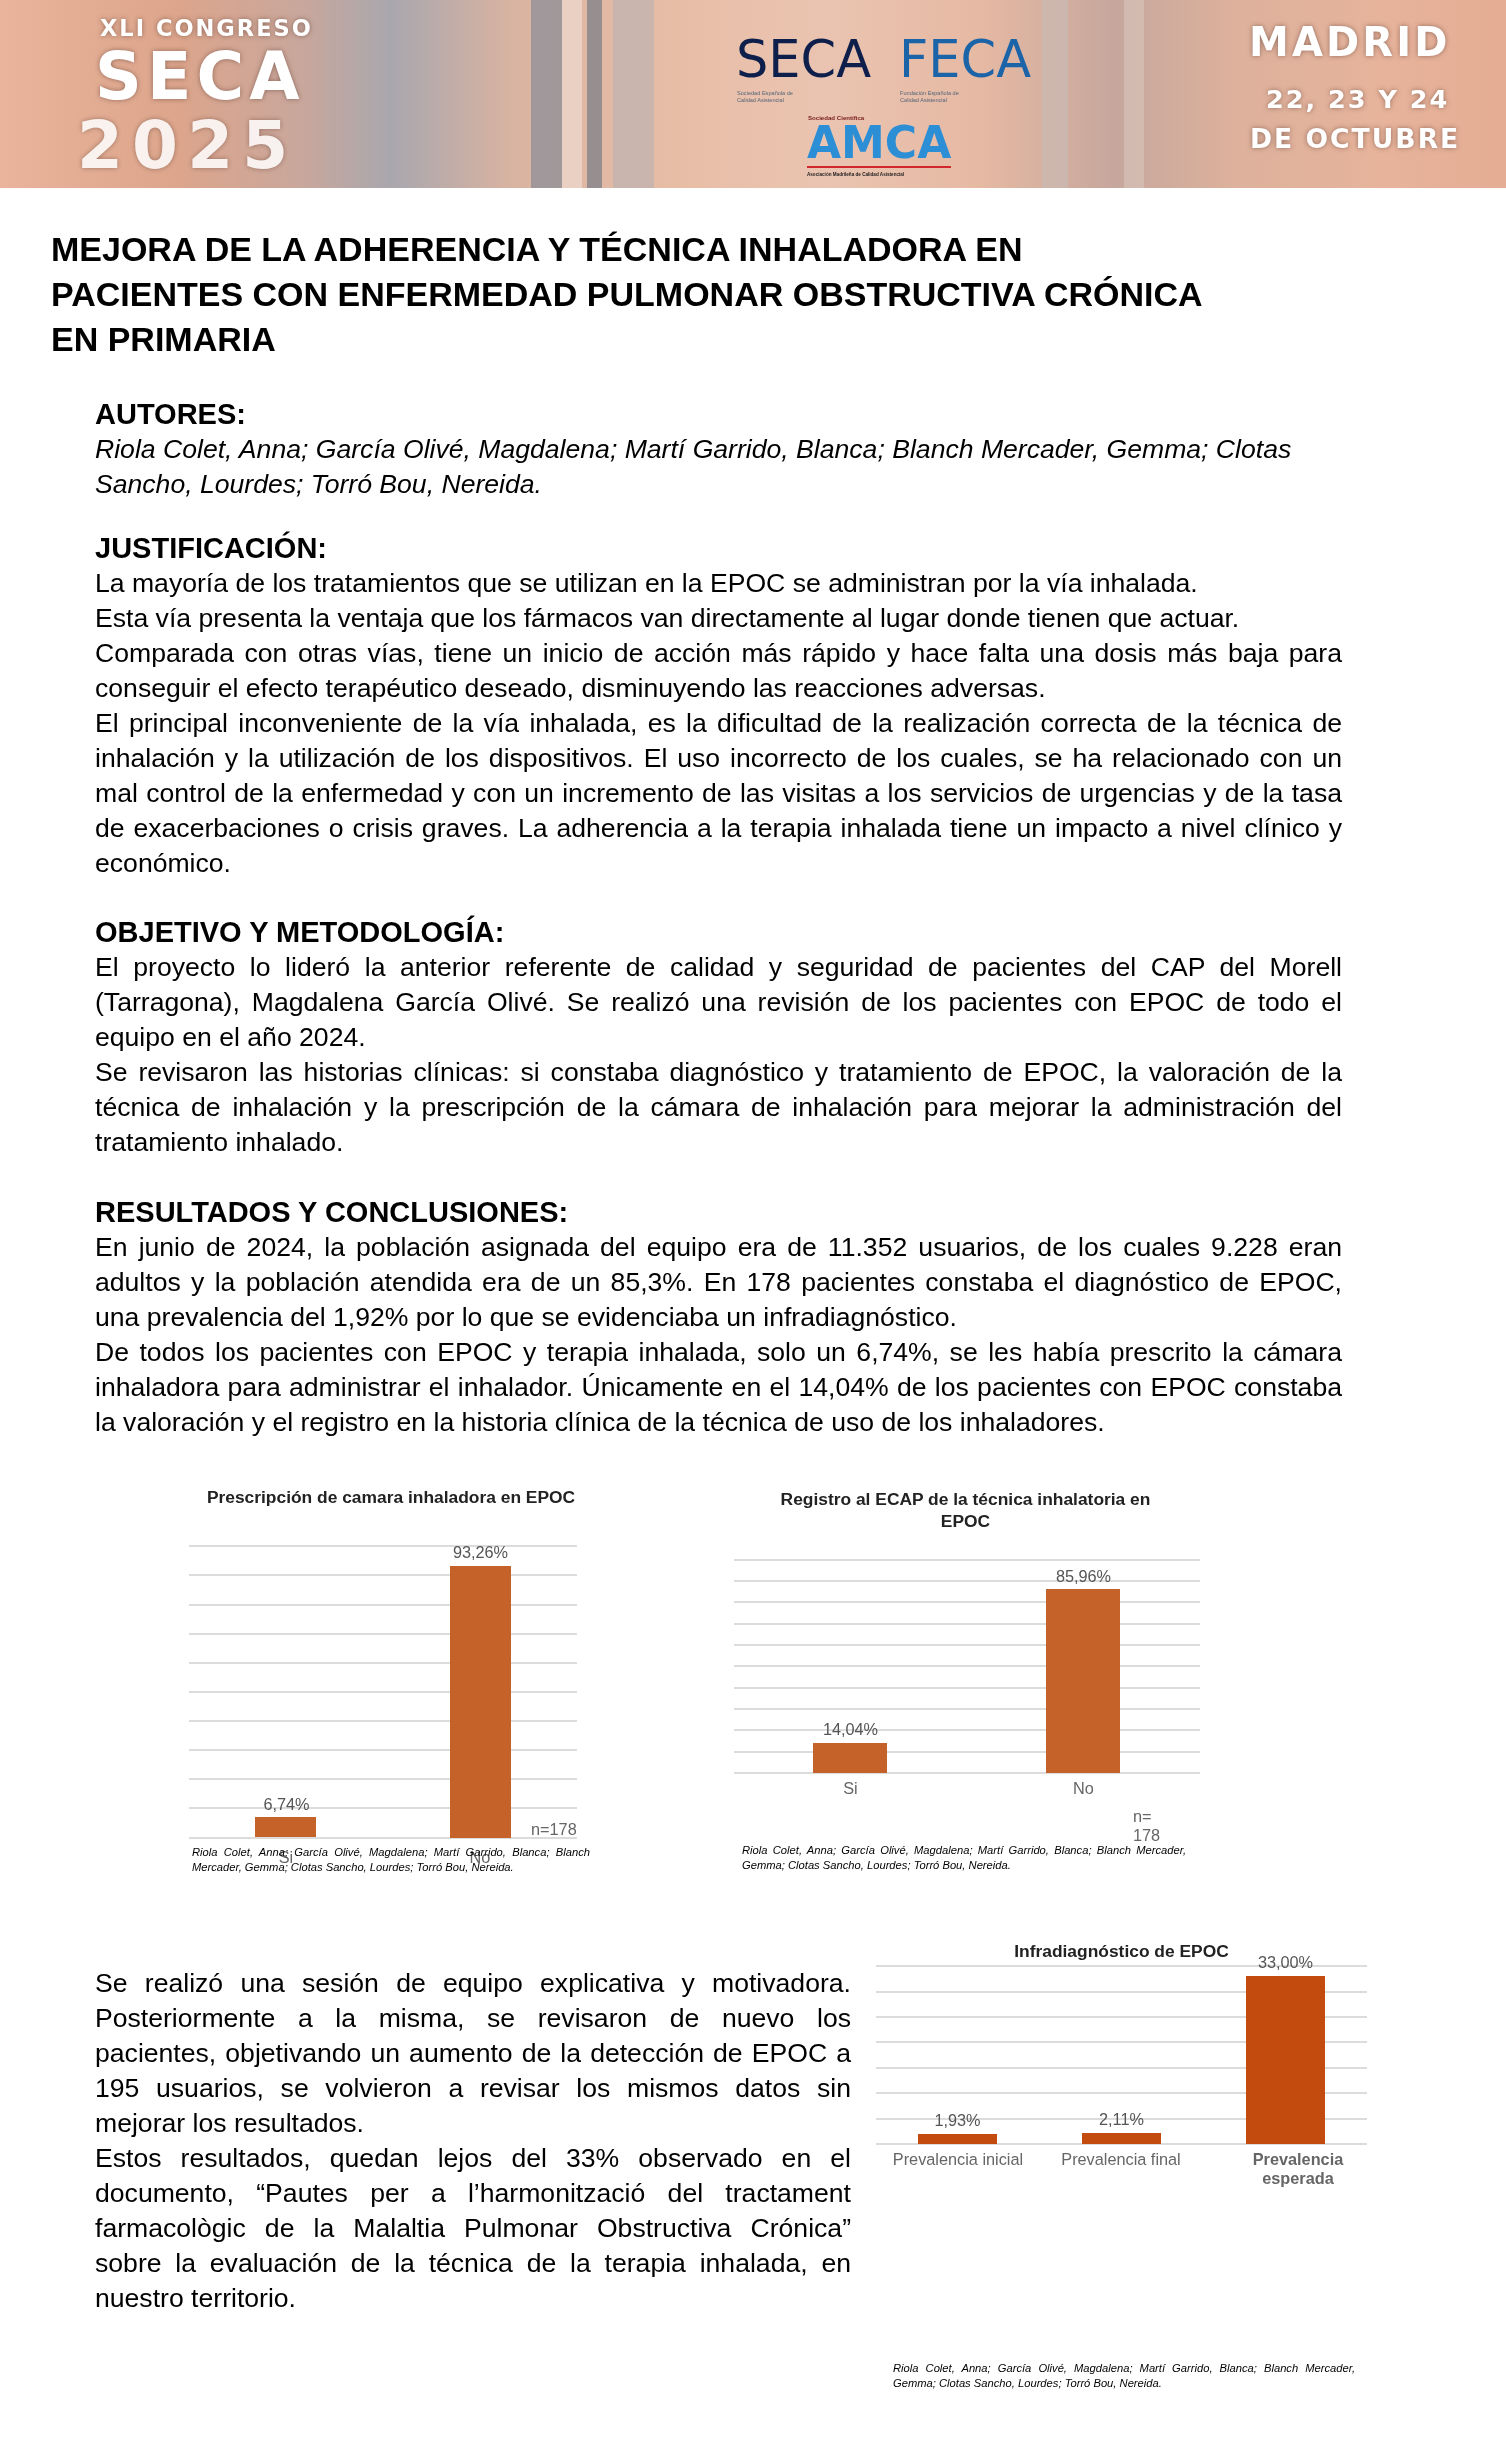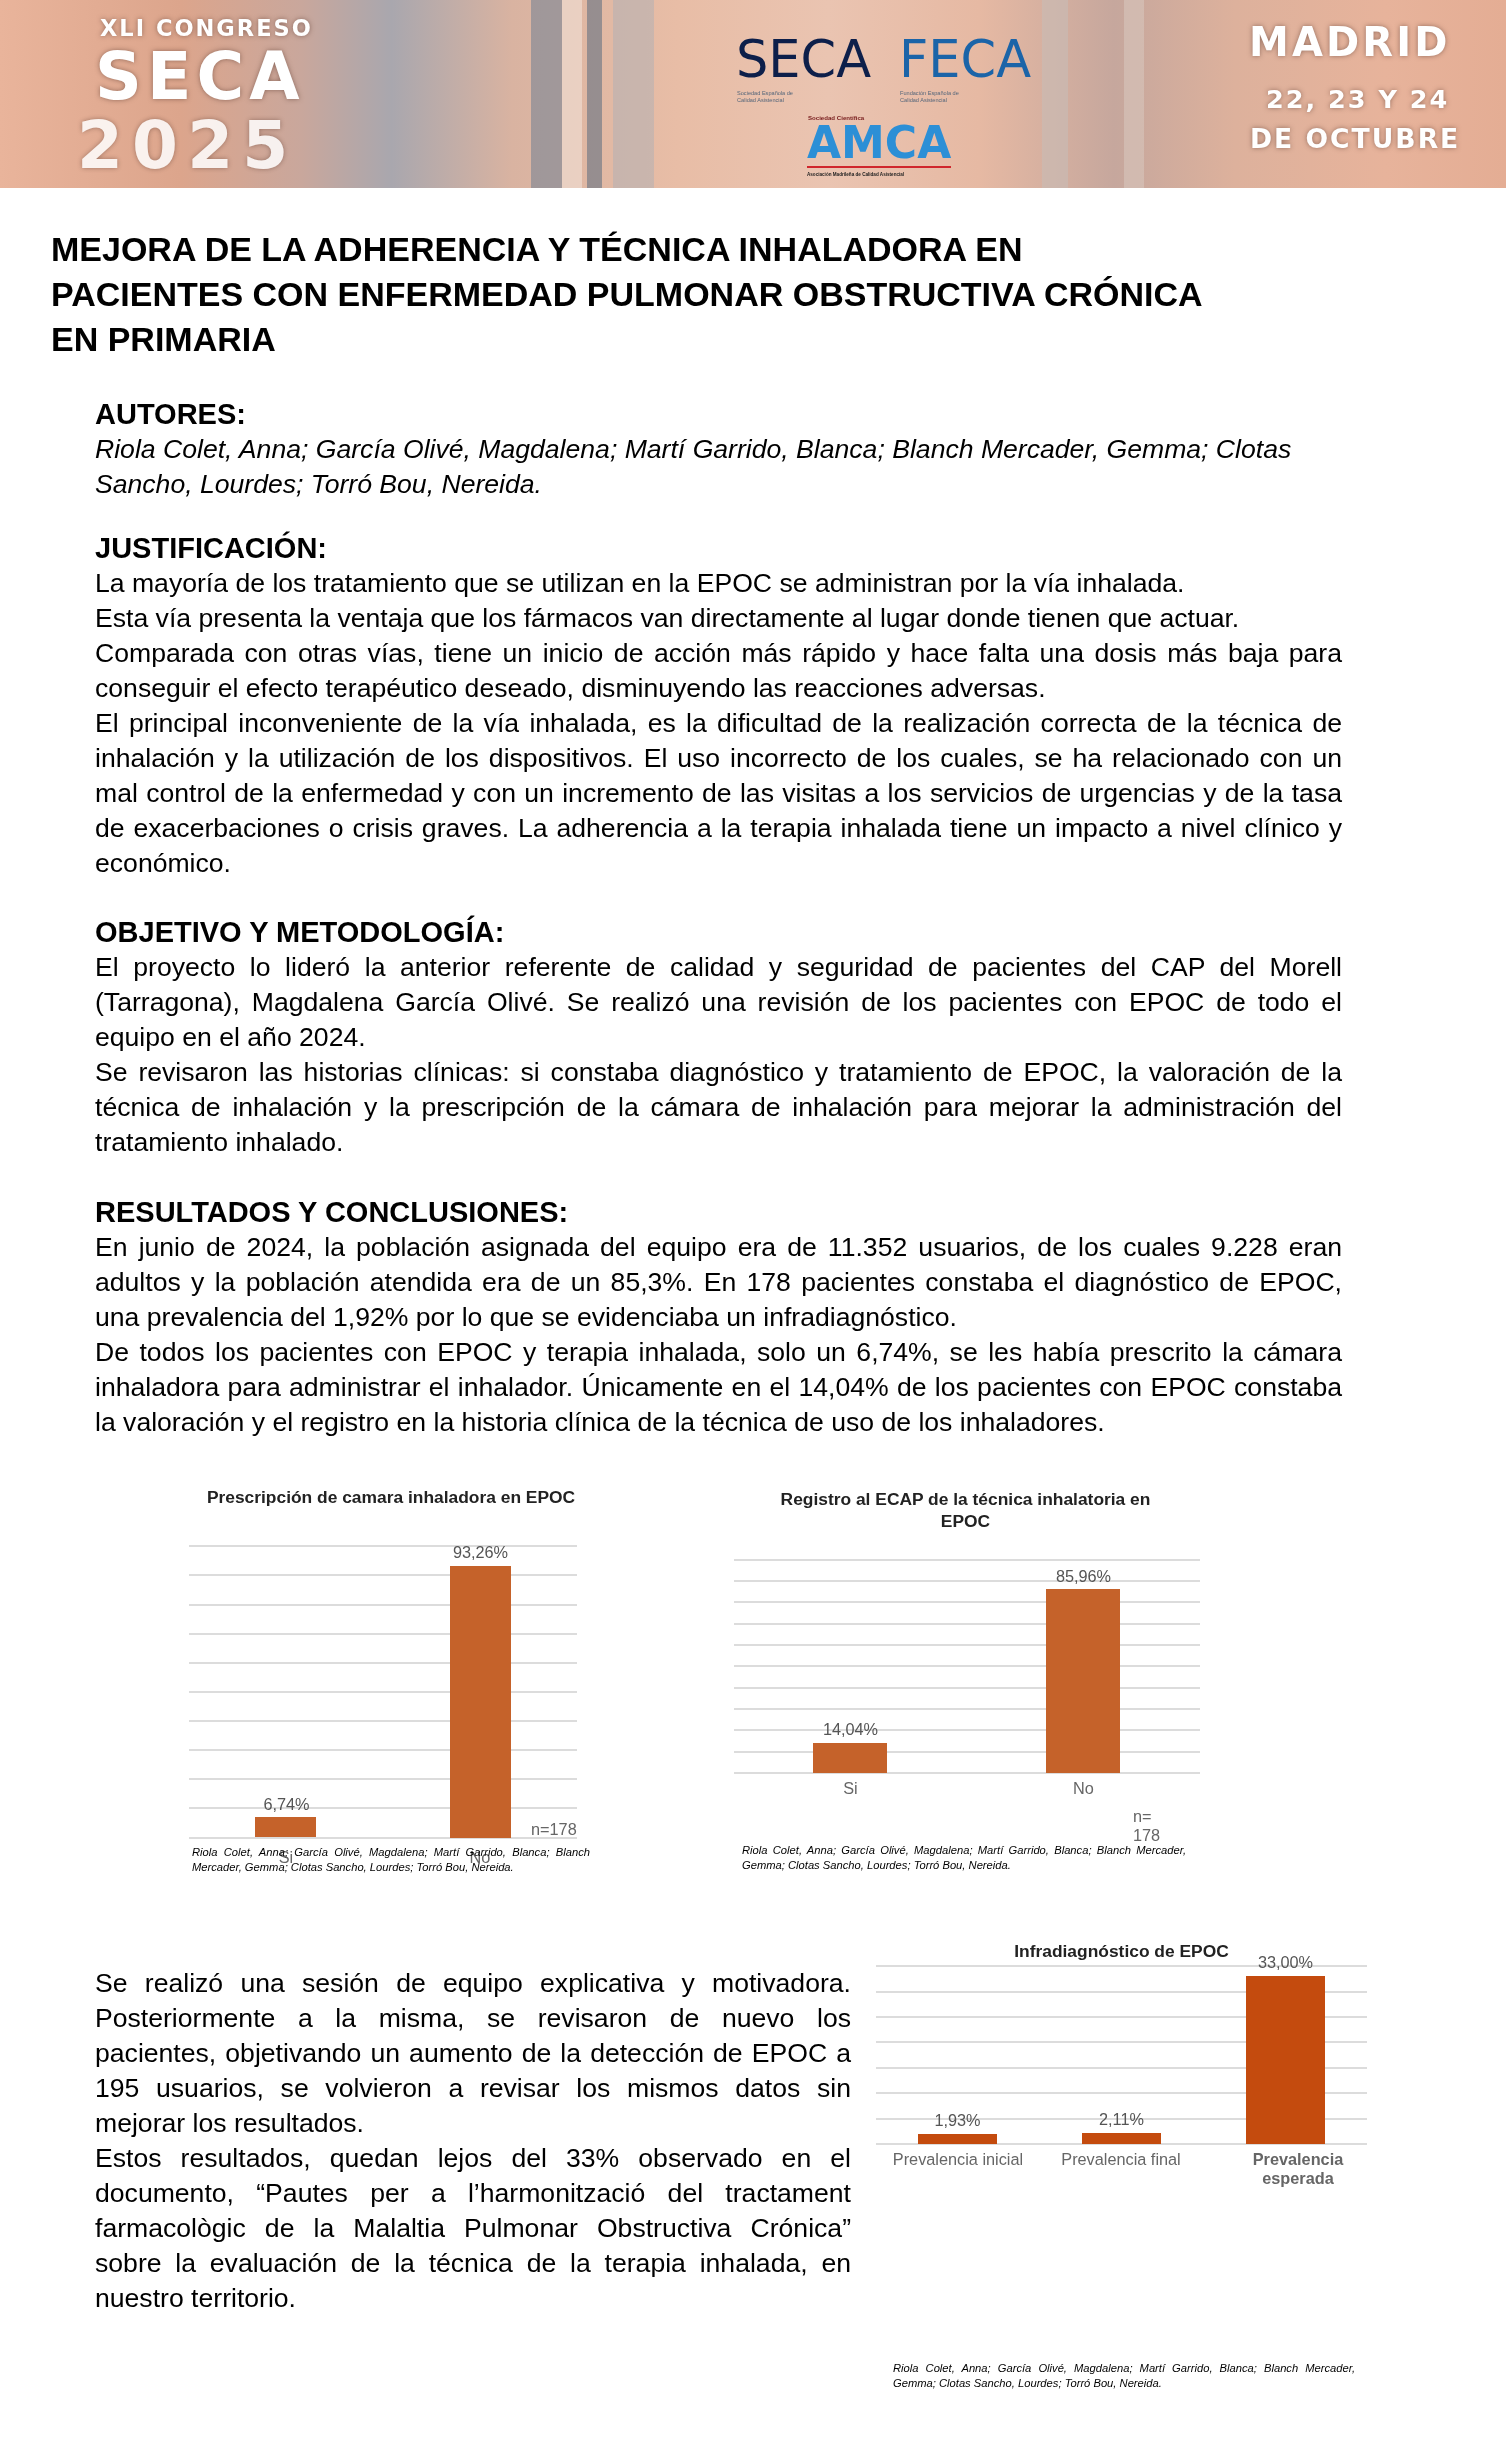--- a/index.html
+++ b/index.html
@@ -64,21 +64,21 @@
   <div>EN PRIMARIA</div>
 </div>
 
 <div class="sec" style="top:397px;">
   <h2>AUTORES:</h2>
   <p class="it" style="text-align:left;">Riola Colet, Anna; García Olivé, Magdalena; Martí Garrido, Blanca; Blanch Mercader, Gemma; Clotas Sancho, Lourdes; Torró Bou, Nereida.</p>
 </div>
 
 <div class="sec" style="top:531px;">
   <h2>JUSTIFICACIÓN:</h2>
-  <p style="text-align:left;">La mayoría de los tratamiento que se utilizan en la EPOC se administran por la vía inhalada.</p>
+  <p style="text-align:left;">La mayoría de los tratamientos que se utilizan en la EPOC se administran por la vía inhalada.</p>
   <p style="text-align:left;">Esta vía presenta la ventaja que los fármacos van directamente al lugar donde tienen que actuar.</p>
   <p>Comparada con otras vías, tiene un inicio de acción más rápido y hace falta una dosis más baja para conseguir el efecto terapéutico deseado, disminuyendo las reacciones adversas.</p>
   <p>El principal inconveniente de la vía inhalada, es la dificultad de la realización correcta de la técnica de inhalación y la utilización de los dispositivos. El uso incorrecto de los cuales, se ha relacionado con un mal control de la enfermedad y con un incremento de las visitas a los servicios de urgencias y de la tasa de exacerbaciones o crisis graves. La adherencia a la terapia inhalada tiene un impacto a nivel clínico y económico.</p>
 </div>
 
 <div class="sec" style="top:915px;">
   <h2>OBJETIVO Y METODOLOGÍA:</h2>
   <p>El proyecto lo lideró la anterior referente de calidad y seguridad de pacientes del CAP del Morell (Tarragona), Magdalena García Olivé. Se realizó una revisión de los pacientes con EPOC de todo el equipo en el año 2024.</p>
   <p>Se revisaron las historias clínicas: si constaba diagnóstico y tratamiento de EPOC, la valoración de la técnica de inhalación y la prescripción de la cámara de inhalación para mejorar la administración del tratamiento inhalado.</p>
 </div>

